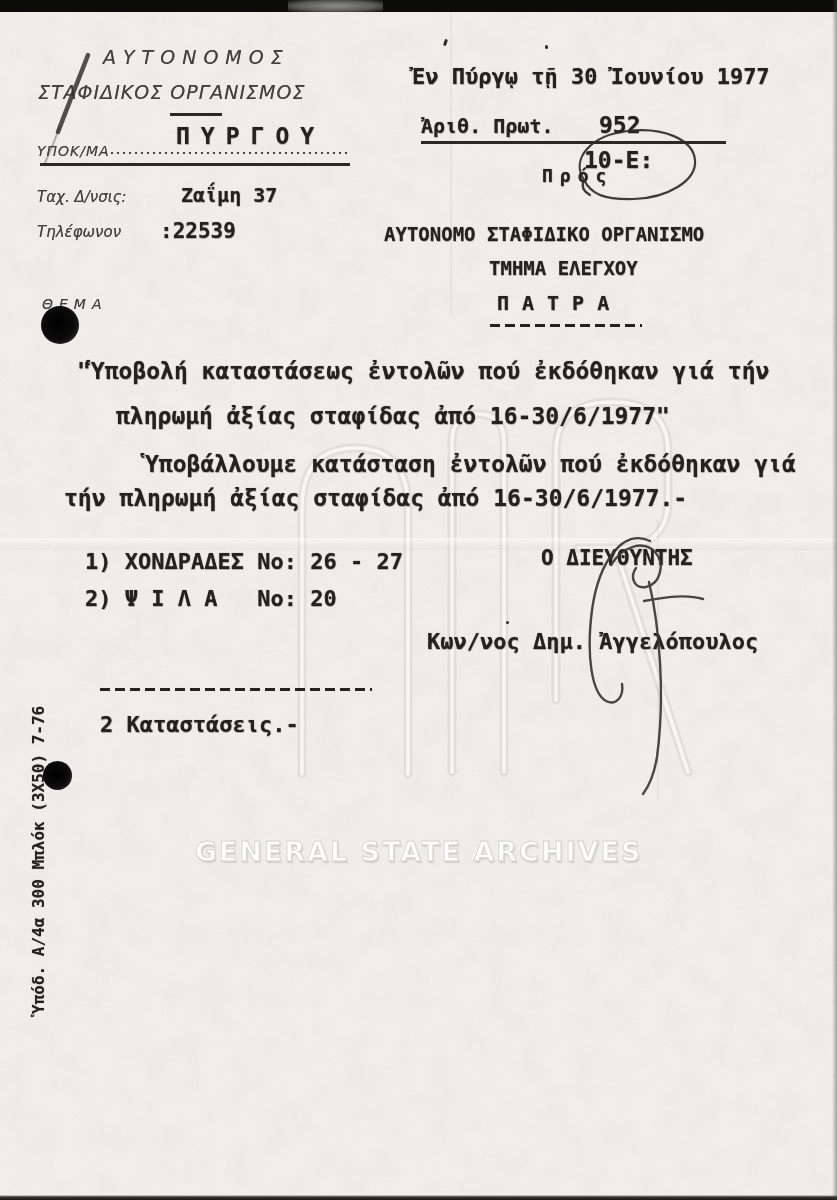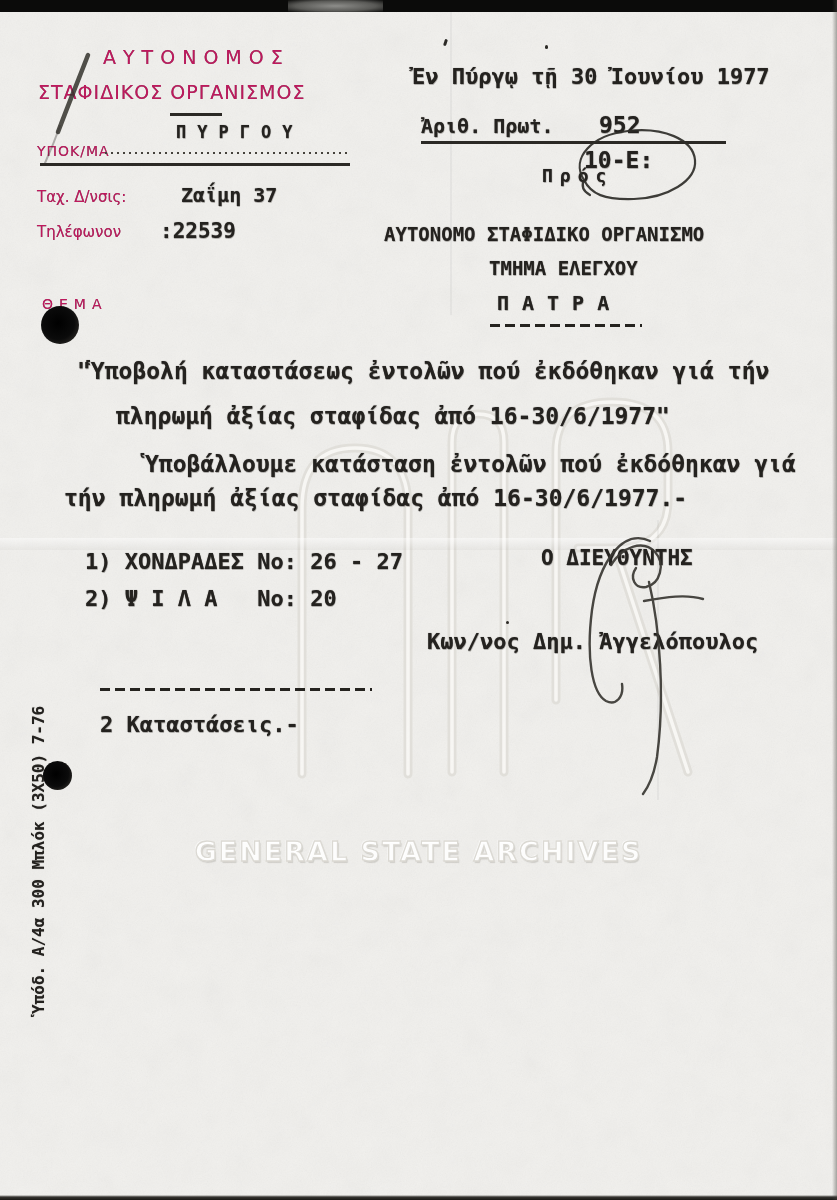--- a/index.html
+++ b/index.html
@@ -18,24 +18,25 @@
     font-weight:bold;
     color:#24221f;
     white-space:pre;
     line-height:1.15;
     text-shadow:0 0 1px rgba(34,30,26,.55), .4px .5px .6px rgba(34,30,26,.25);
   }
   
   .print{
     position:absolute;
     font-family:"DejaVu Sans","Liberation Sans",sans-serif;
-    color:#be185d;
+    color:#404040;
     white-space:pre;
     line-height:1.1;
     text-shadow:0 0 .6px rgba(45,42,38,.6);
+    font-style:italic;
   }
   .line{position:absolute;background:#2b2925;}
   .dashes{position:absolute;background:repeating-linear-gradient(90deg,#25231f 0 10px,transparent 10px 15px);}
   .dots{position:absolute;background:repeating-linear-gradient(90deg,#45423c 0 2px,transparent 2px 6px);}
   .hole{position:absolute;border-radius:50%;
     background:radial-gradient(circle at 45% 45%, #000 0%, #0b0b0b 55%, #272522 78%, rgba(90,86,80,.25) 92%, rgba(0,0,0,0) 100%);}
   .wm{
     position:absolute;left:0;width:100%;text-align:center;
     font-family:"DejaVu Sans","Liberation Sans",sans-serif;font-weight:bold;
     color:rgba(255,255,255,.93);
@@ -83,21 +84,21 @@
 
   <div class="crease" style="left:450px;top:0;width:2px;height:315px;"></div>
   <div class="crease" style="left:657px;top:520px;width:2px;height:280px;"></div>
   <div class="abs" style="left:0;top:538px;width:837px;height:12px;background:linear-gradient(to bottom,rgba(255,255,255,.45),rgba(0,0,0,.03));"></div>
 
   <div class="print" style="left:103px;top:47px;font-size:19px;letter-spacing:7px;">ΑΥΤΟΝΟΜΟΣ</div>
   <div class="print" style="left:38px;top:82px;font-size:19px;letter-spacing:1px;text-align:right;">ΣΤΑΦΙΔΙΚΟΣ ΟΡΓΑΝΙΣΜΟΣ</div>
   <div class="line" style="left:170px;top:113px;width:52px;height:2.5px;"></div>
 
   <div class="print" style="left:37px;top:144px;font-size:14px;letter-spacing:1px;">ΥΠΟΚ/ΜΑ</div>
-  <div class="typed" style="left:176px;top:123px;font-size:17px;letter-spacing:11px;">ΠΥΡΓΟΥ</div>
+  <div class="typed" style="left:176px;top:123px;font-size:23px;letter-spacing:11px;">ΠΥΡΓΟΥ</div>
   <div class="dots" style="left:105px;top:152px;width:243px;height:2px;"></div>
   <div class="line" style="left:40px;top:163px;width:310px;height:2.5px;"></div>
 
   <div class="print" style="left:37px;top:189px;font-size:15px;">Ταχ. Δ/νσις:</div>
   <div class="typed" style="left:165px;top:184px;font-size:20px;margin-left:16px;">Ζαΐμη 37</div>
 
   <div class="print" style="left:37px;top:224px;font-size:15px;">Τηλέφωνον</div>
   <div class="typed" style="left:160px;top:219px;font-size:21px;">:22539</div>
 
   <div class="typed" style="left:412px;top:64px;font-size:22px;text-align:right;">Ἐν Πύργῳ τῇ 30 Ἰουνίου 1977</div>

